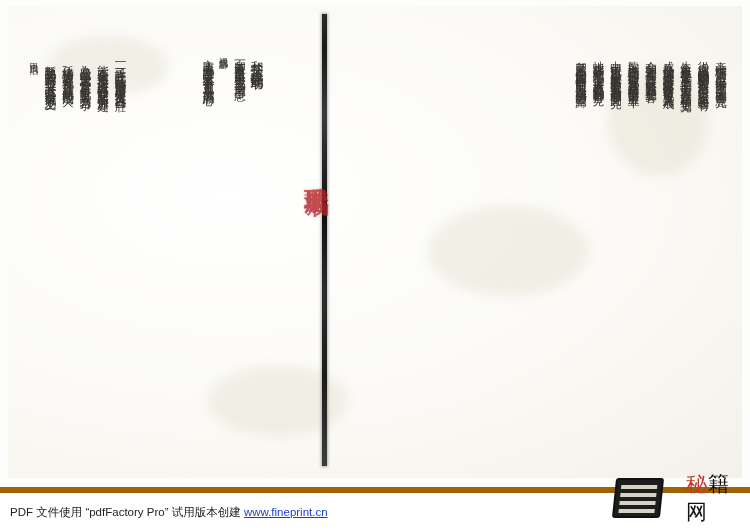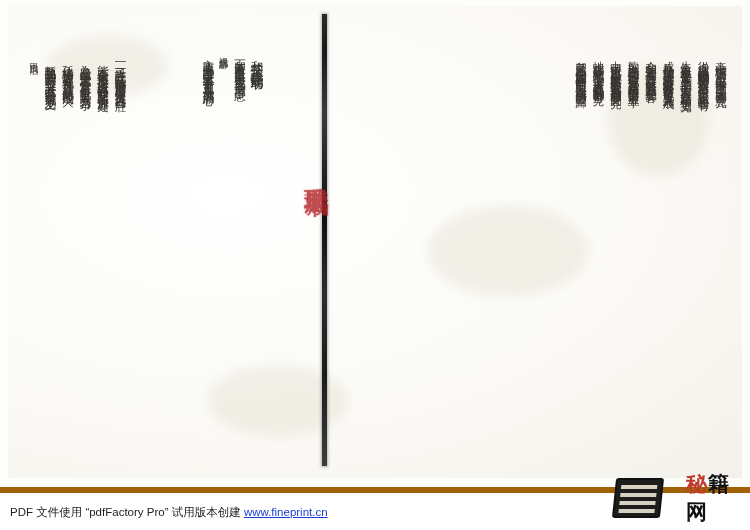--- a/index.html
+++ b/index.html
@@ -174,21 +174,21 @@
     display: block;
   }
   .logo-mark i:nth-child(1) { top: 5px; }
   .logo-mark i:nth-child(2) { top: 13px; }
   .logo-mark i:nth-child(3) { top: 21px; }
   .logo-mark i:nth-child(4) { top: 29px; }
   .logo-text {
     margin-left: 24px;
     font-family: "Liberation Serif", serif;
     font-size: 21px;
-    font-weight: bold;
+    font-weight: normal;
     color: #111;
     letter-spacing: 1px;
   }
   .logo-text .accent { color: #c0392b; }
 </style>
 </head>
 <body>
 
 <div id="page">
 

